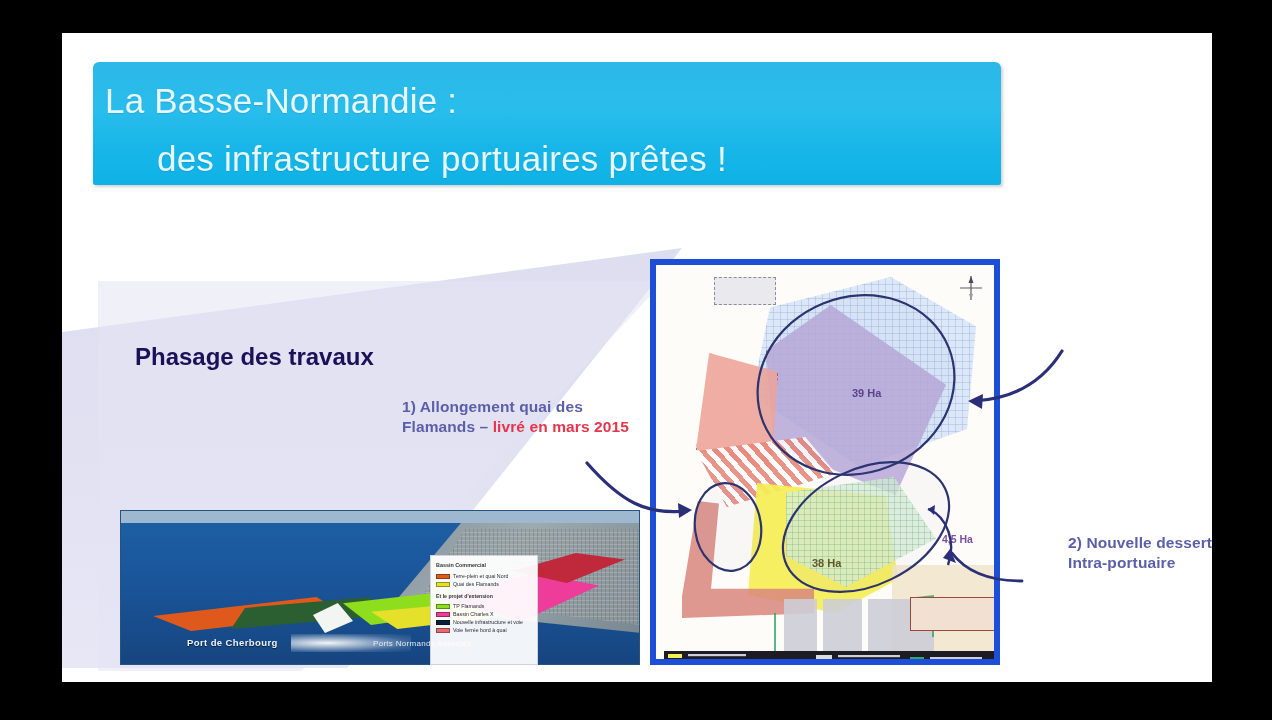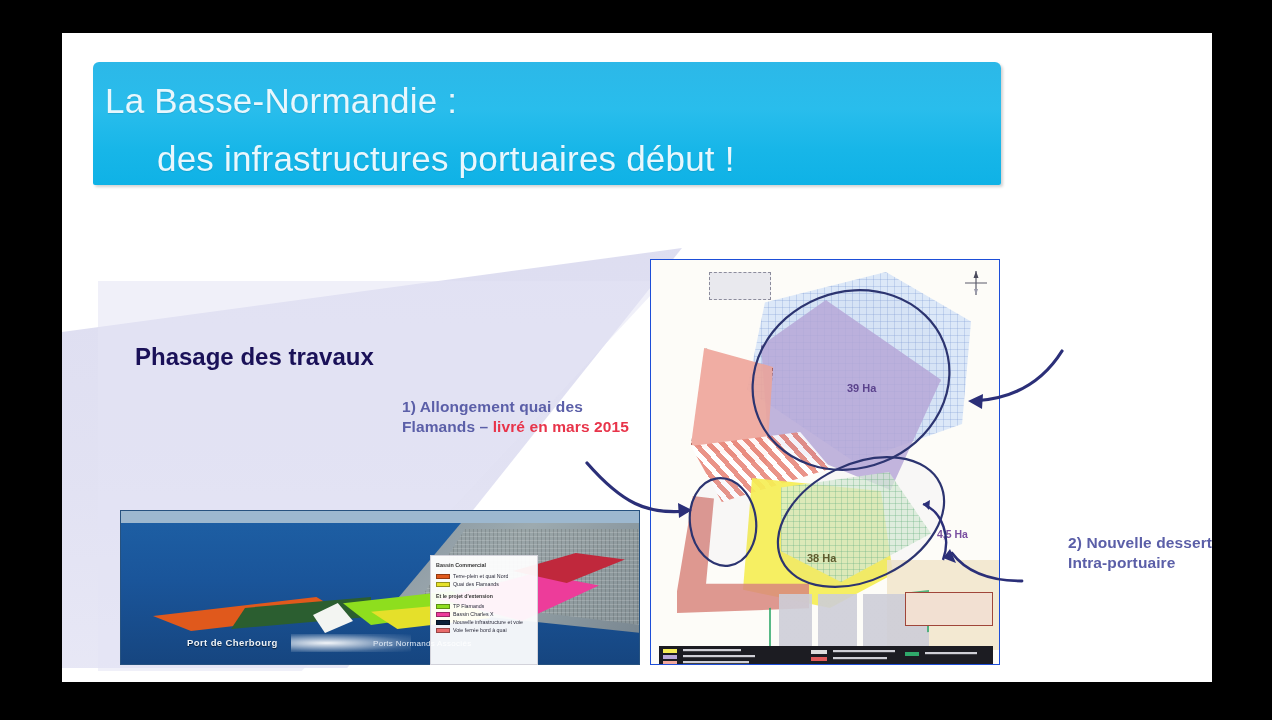--- a/index.html
+++ b/index.html
@@ -112,21 +112,21 @@
     width: 1150px; height: 649px;
     pointer-events: none;
   }
 
   
   #map-panel {
     position: absolute;
     left: 588px; top: 226px;
     width: 350px; height: 406px;
     background: #fdfdfb;
-    border: 1px solid #1d4ed8;
+    border: 6px solid #1d4ed8;
     overflow: hidden;
   }
   .mp { position: absolute; }
 
   
   .m-sea      { left:0; top:0; width:350px; height:406px; background:#fdfcf8; }
   .m-blue-grid{ left:96px; top:12px; width:224px; height:190px;
                 background:
                   repeating-linear-gradient(0deg, rgba(120,150,210,.28) 0 1px, transparent 1px 7px),
                   repeating-linear-gradient(90deg, rgba(120,150,210,.28) 0 1px, transparent 1px 7px),
@@ -243,21 +243,21 @@
 
 <div id="video-frame">
 
   <div id="slide">
 
     <div id="wedge"></div>
     <div id="wedge2"></div>
 
     <div id="title-banner">
       <div class="banner-line l1">La Basse-Normandie :</div>
-      <div class="banner-line l2">des infrastructures portuaires début !</div>
+      <div class="banner-line l2">des infrastructure portuaires prêtes !</div>
     </div>
 
 
     <div id="phasage-label">Phasage des travaux</div>
 
     <div id="map-panel">
       <div class="mp m-sea"></div>
       <div class="mp m-textbox soft"></div>
       <div class="mp m-blue-grid soft"></div>
       <div class="mp m-purple soft"></div>

